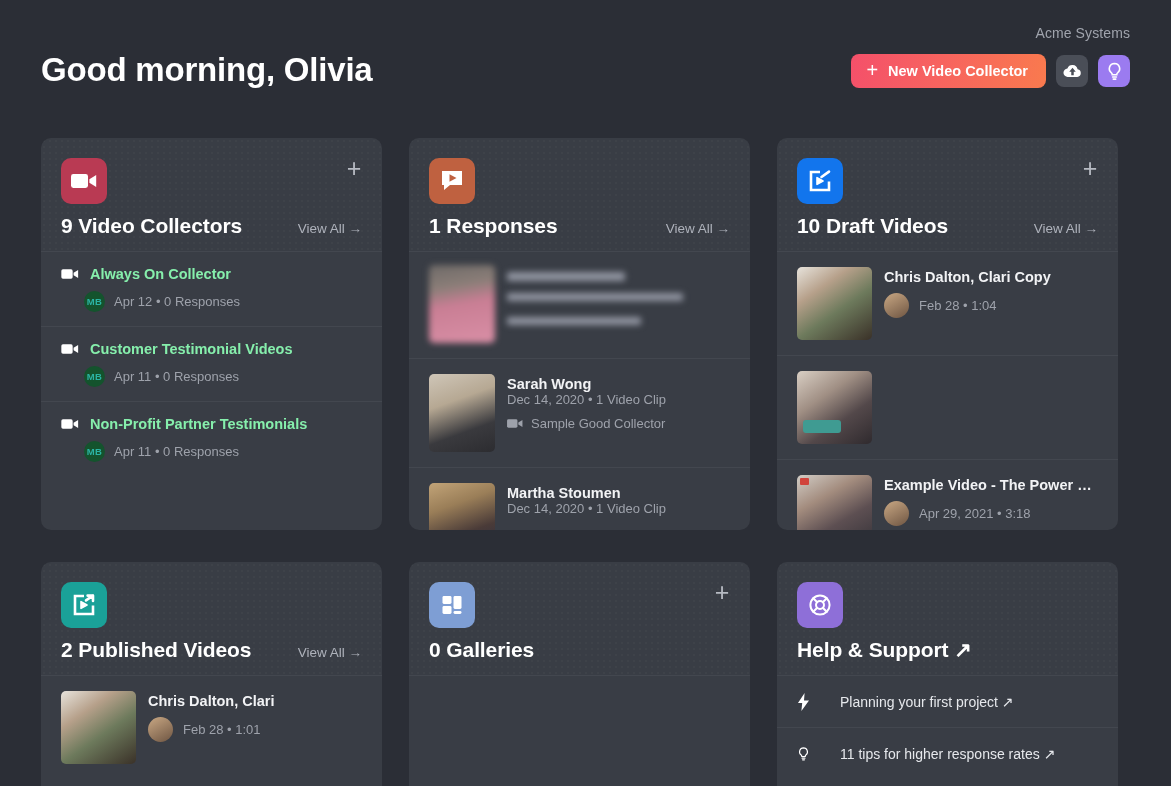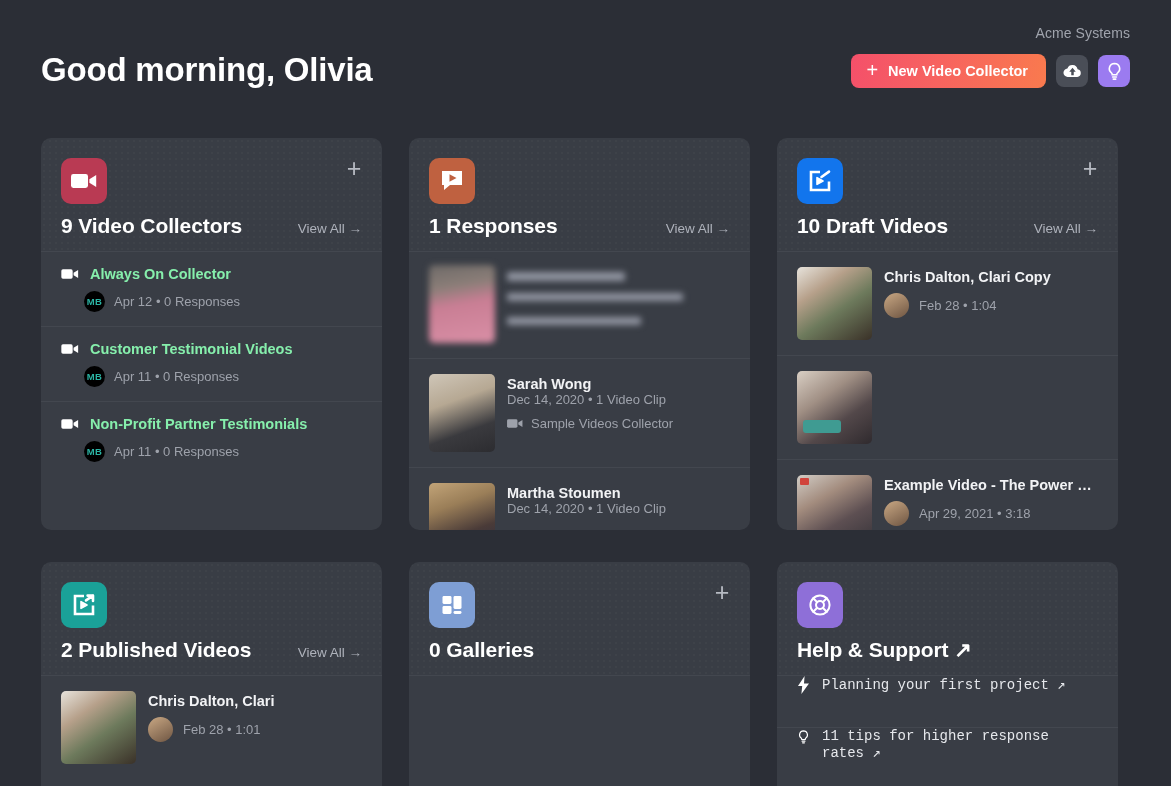--- a/index.html
+++ b/index.html
@@ -110,21 +110,21 @@
     display: flex; align-items: center; gap: 11px;
     font-size: 14.5px; font-weight: 700; color: #86efac;
   }
   .collector-meta {
     display: flex; align-items: center; gap: 9px;
     margin-top: 9px; margin-left: 23px;
     font-size: 13px; color: #9ea2ab;
   }
   .avatar-mb {
     width: 21px; height: 21px; border-radius: 50%;
-    background: #000000; color: #2bb3a3;
+    background: #14532d; color: #2bb3a3;
     font-size: 9.5px; font-weight: 700;
     display: flex; align-items: center; justify-content: center;
     letter-spacing: .3px; flex: 0 0 auto;
   }
 
   
   .thumb {
     flex: 0 0 auto; border-radius: 5px; overflow: hidden;
     position: relative;
   }
@@ -148,22 +148,22 @@
   }
   .avatar-img {
     width: 25px; height: 25px; border-radius: 50%;
     flex: 0 0 auto; overflow: hidden;
   }
 
   
   .help-row {
     border-top: 1px solid #43474f;
     height: 52px; padding: 0 20px;
-    display: flex; gap: 12px;
-    font-size: 14px; color: #e6e8ec; cursor: pointer; font-family: Liberation Mono, monospace;
+    display: flex; align-items: center; gap: 30px;
+    font-size: 14px; color: #e6e8ec; cursor: pointer;
   }
 
   .blur { filter: blur(3.2px); }
   .redact-line { height: 9px; border-radius: 2px; background: #9094a0; filter: blur(3px); }
 
   svg { display: block; }
 </style>
 </head>
 <body>
 
@@ -294,21 +294,21 @@
         <div class="row-main">
           <div class="row-name">Sarah Wong</div>
           <div class="row-sub">Dec 14, 2020 • 1 Video Clip</div>
           <div class="row-sub2">
             <span>
               <svg width="16" height="11" viewBox="0 0 26 18" fill="#9ea2ab">
                 <rect x="0" y="2" width="17" height="14" rx="2.4"></rect>
                   <path d="M18.4 7.2 L25.2 3.1 v11.8 L18.4 10.8 Z"></path>
               </svg>
             </span>
-            <span>Sample Videos Collector</span>
+            <span>Sample Good Collector</span>
           </div>
         </div>
       </div>
 
       <div class="row">
         <div class="thumb portrait" style="background:linear-gradient(160deg,#c2a478 0%,#9a7e58 30%,#4a3b38 62%,#232a45 100%)"></div>
         <div class="row-main">
           <div class="row-name">Martha Stoumen</div>
           <div class="row-sub">Dec 14, 2020 • 1 Video Clip</div>
 

